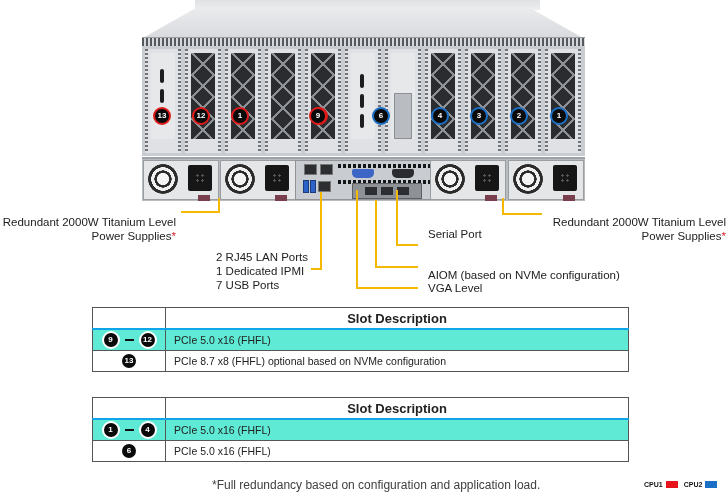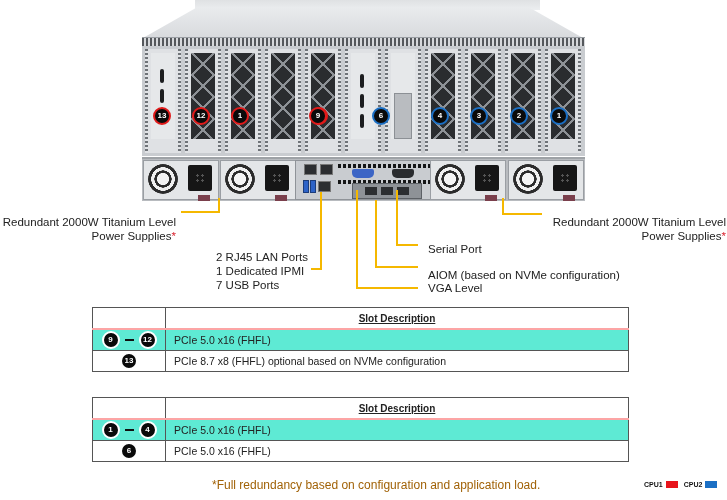--- a/index.html
+++ b/index.html
@@ -61,31 +61,31 @@
 
   
   .label { position:absolute; font-size:11.5px; color:#222; line-height:14px; white-space:nowrap; }
   .label.center { text-align:right; }
   .asterisk { color:#d9232e; }
 
   
   .slot-table { position:absolute; left:92px; width:537px; border-collapse:collapse;
          font-size:10.5px; }
   .slot-table td, .slot-table th { border:1px solid #555; height:20px; padding:0; }
-  .slot-table th { font-weight:bold; font-size:10px; text-align:center; background:#fff; border-bottom:2px solid #fca5a5;text-decoration:underline; }
+  .slot-table th { font-weight:bold; font-size:13px; text-align:center; background:#fff; border-bottom:2px solid #0ea5e9; }
   .slot-table .icon-cell { width:72px; text-align:center; position:relative; }
   .slot-table .desc-cell { padding-left:8px; }
   .slot-table tr.shaded td { background:#5eead4; }
   .tbadge { display:inline-block; vertical-align:middle; width:14px; height:14px; border-radius:50%;
          background:#0a0a0a; color:#fff; font-size:8px; font-weight:bold; line-height:14px;
          text-align:center; border:2px solid; }
   .dash { display:inline-block; vertical-align:middle; width:9px; height:2px; background:#111; margin:0 5px; }
 
   
-  .footnote { position:absolute; left:212px; top:478px; font-size:12px; color:#a16207; }
+  .footnote { position:absolute; left:212px; top:478px; font-size:12px; color:#404040; }
   .legend { position:absolute; left:644px; top:481px; font-size:7px; font-weight:bold; color:#111;
          display:flex; align-items:center; gap:3px; }
   .swatch { display:inline-block; width:12px; height:7px; }
 </style>
 </head>
 <body>
 
 <div id="chassis">
   <div class="lid"></div>
   <div class="lid-slope"></div>
@@ -234,21 +234,21 @@
   <span>Redundant 2000W Titanium Level</span><br>
   <span>Power Supplies</span><span class="asterisk">*</span>
 </div>
 
 <div class="label" style="left:216px;top:250px">
   <span>2 RJ45 LAN Ports</span><br>
   <span>1 Dedicated IPMI</span><br>
   <span>7 USB Ports</span>
 </div>
 
-<div class="label" style="left:428px;top:242px">Serial Port</div>
+<div class="label" style="left:428px;top:227px">Serial Port</div>
 <div class="label" style="left:428px;top:268px">AIOM (based on NVMe configuration)</div>
 <div class="label" style="left:428px;top:281px">VGA Level</div>
 
 <div class="label center" style="left:546px;top:215px;width:180px">
   <span>Redundant 2000W Titanium Level</span><br>
   <span>Power Supplies</span><span class="asterisk">*</span>
 </div>
 
 <table class="slot-table" style="top:307px">
   <tbody>

